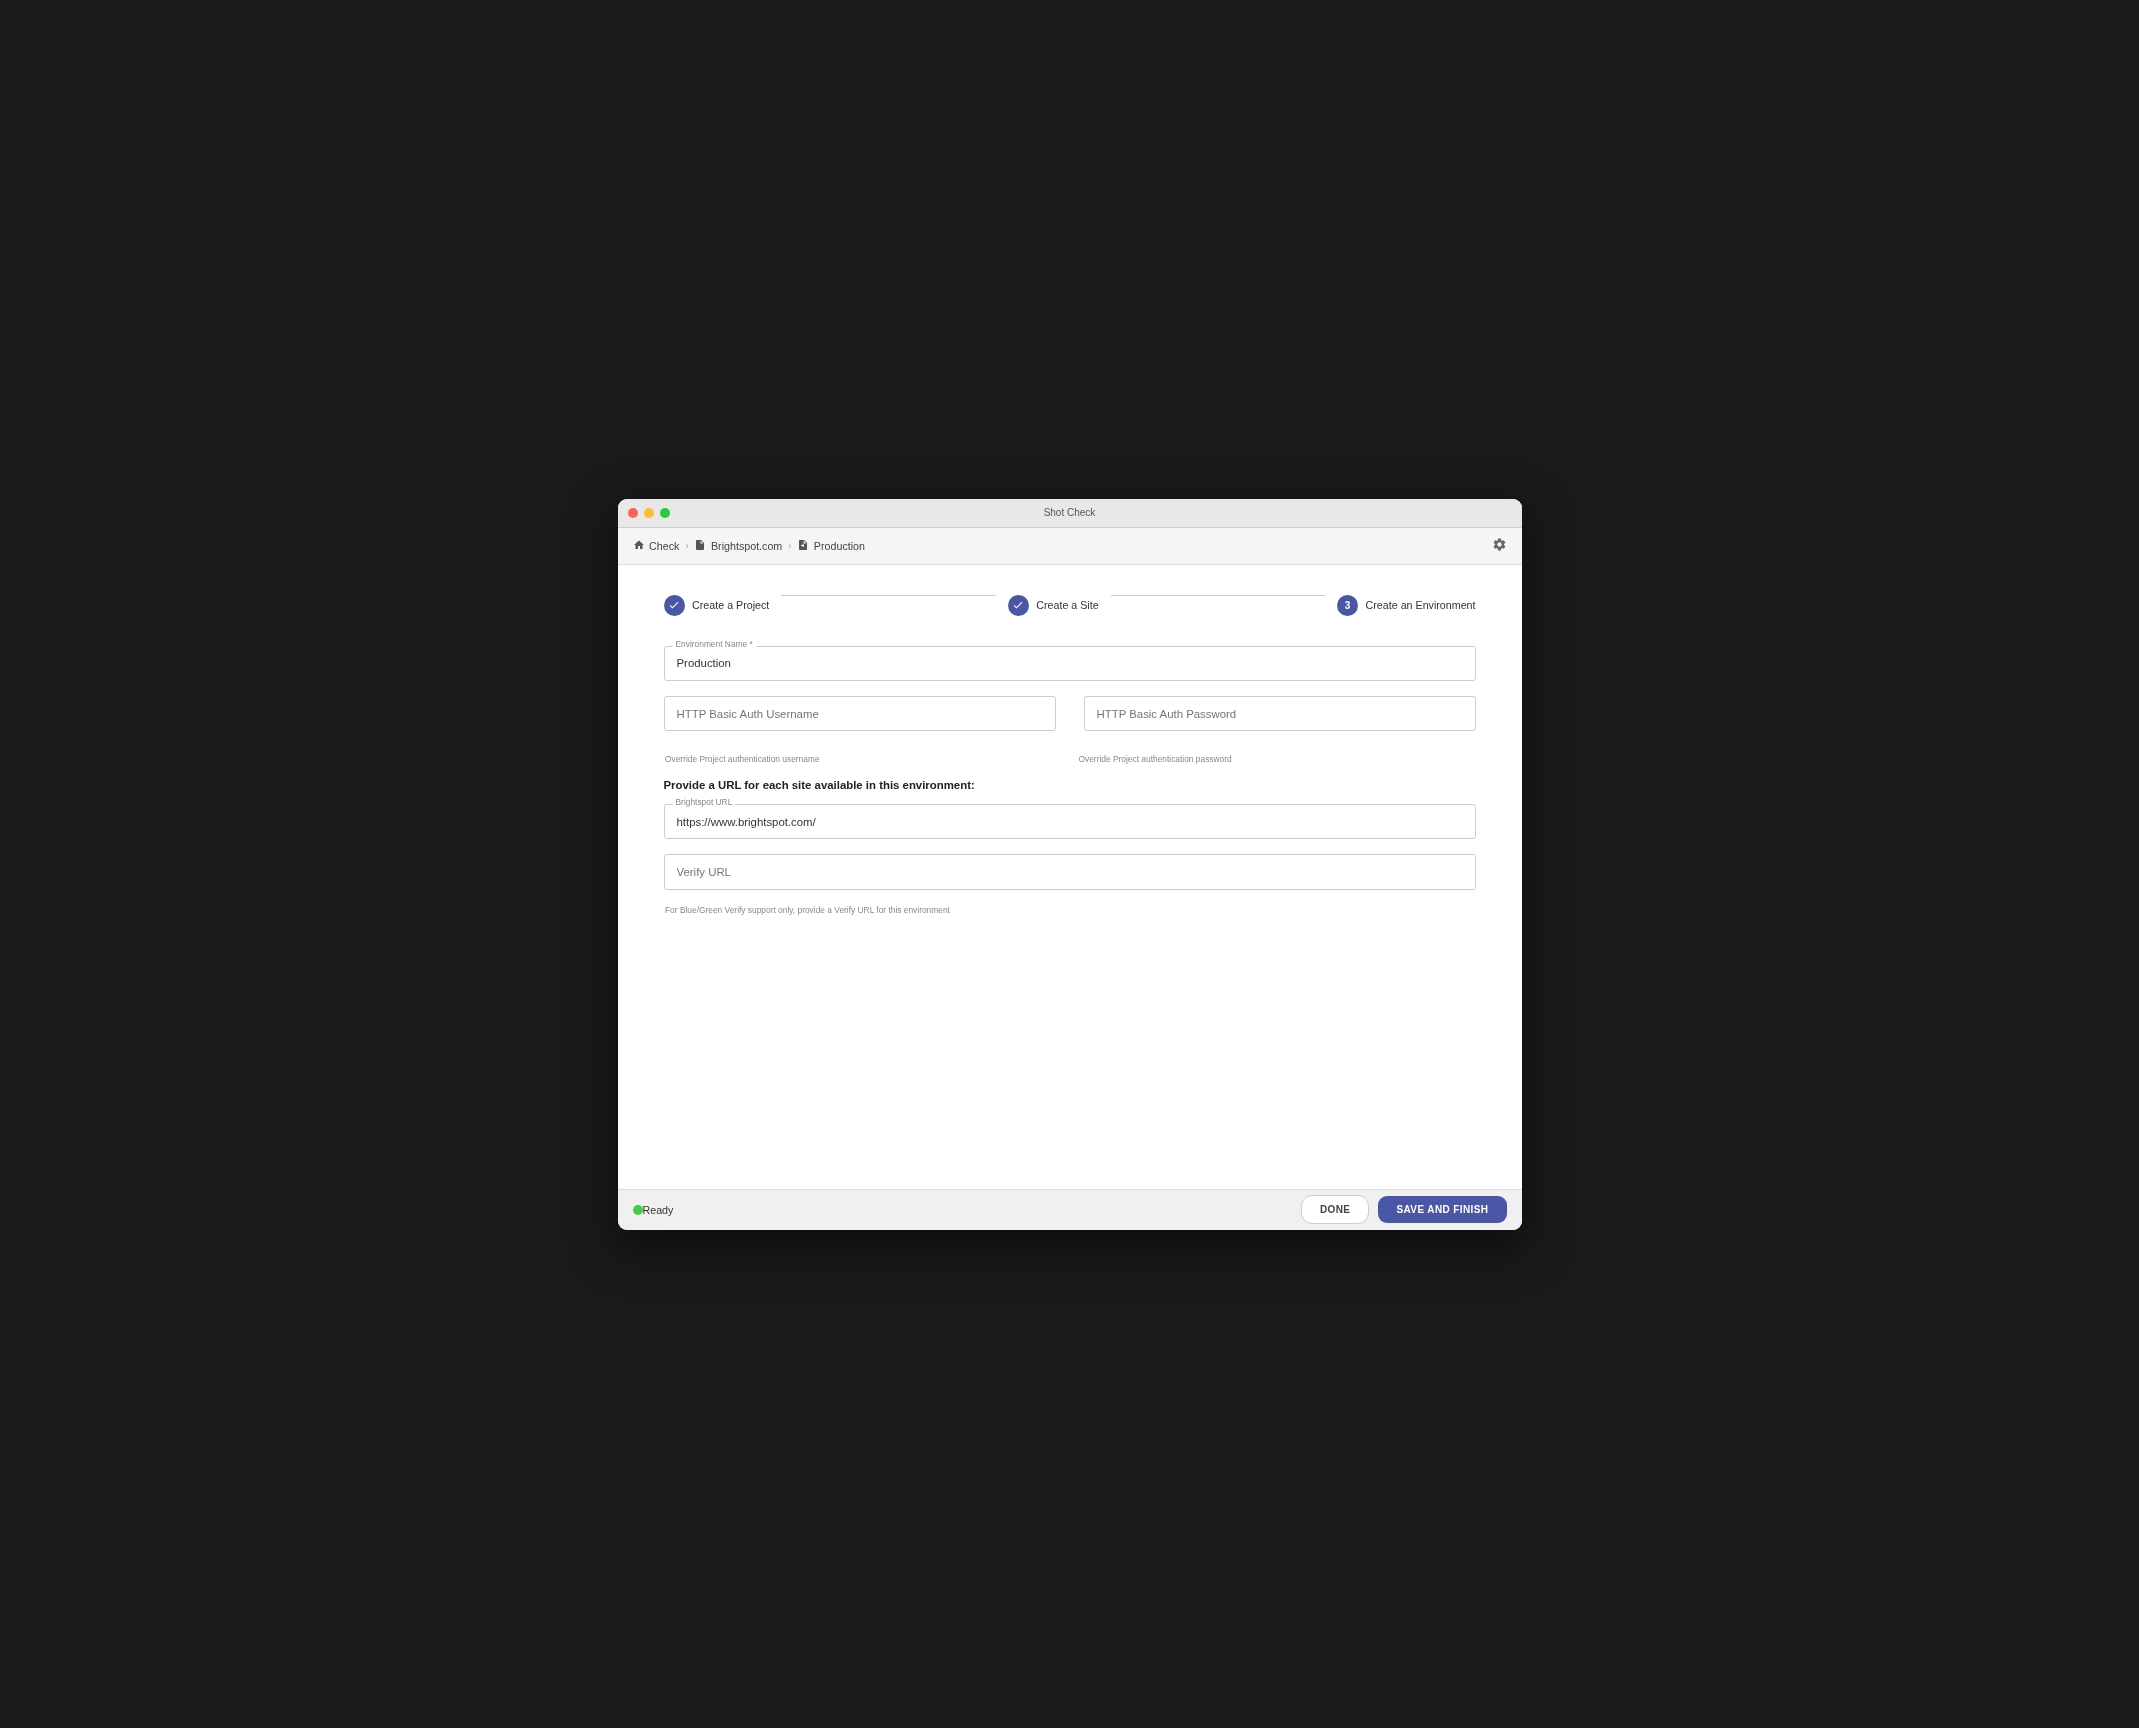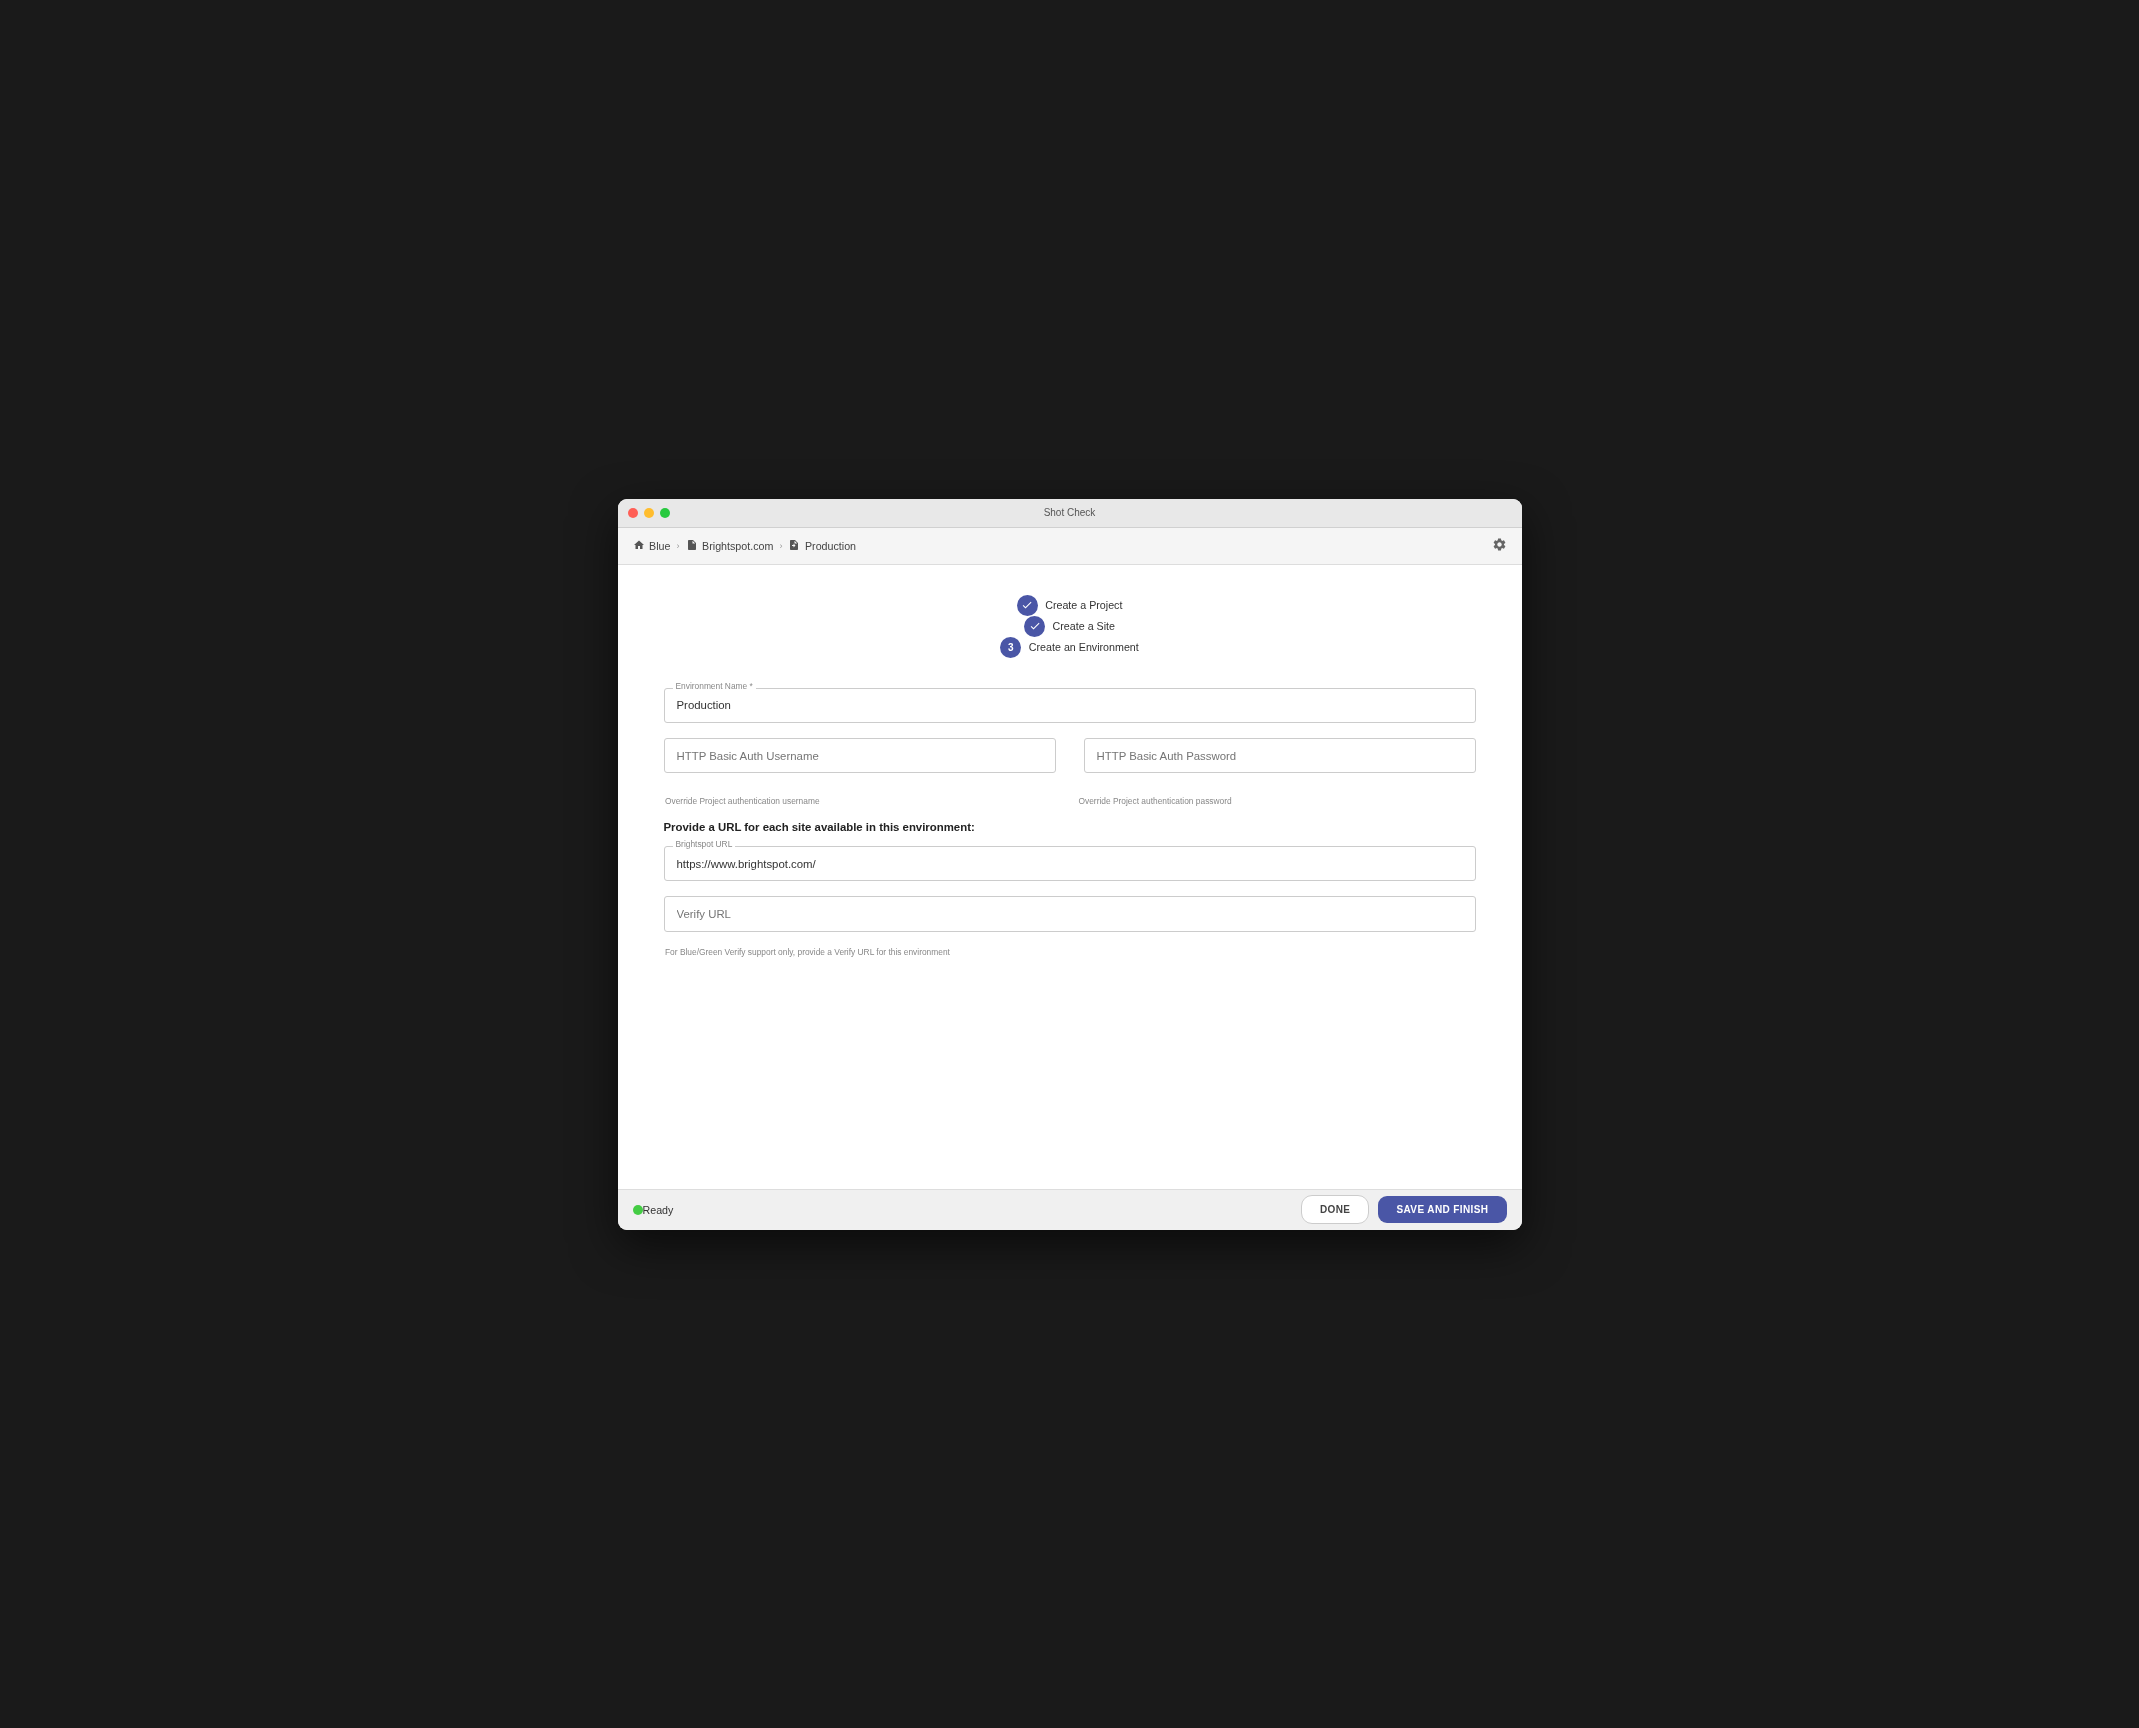--- a/index.html
+++ b/index.html
@@ -114,24 +114,22 @@
     .main-content {
       flex: 1;
       background: white;
       padding: 30px 46px;
       overflow-y: auto;
     }
 
     
     .stepper {
       display: flex;
-      align-items: center;
       margin-bottom: 30px;
       width: 100%;
-      flex-direction: column;
     }
 
     .step {
       display: flex;
       align-items: center;
       gap: 7.6px;
       flex-shrink: 0;
     }
 
     .step-icon {
@@ -316,21 +314,21 @@
   </div>
 
   <div class="navbar">
     <div class="breadcrumb">
       <div class="breadcrumb-item">
         <span class="home-icon">
           <svg viewBox="0 0 24 24">
               <path d="M10 20v-6h4v6h5v-8h3L12 3 2 12h3v8z"></path>
             </svg>
         </span>
-        <span>Blue</span>
+        <span>Check</span>
       </div>
       <span class="breadcrumb-sep">›</span>
       <div class="breadcrumb-item">
         <span class="site-icon">
           <svg viewBox="0 0 24 24">
               <path d="M14 2H6c-1.1 0-2 .9-2 2v16c0 1.1.9 2 2 2h12c1.1 0 2-.9 2-2V8l-6-6zm-1 7V3.5L18.5 9H13z"></path>
             </svg>
         </span>
         <span>Brightspot.com</span>
       </div>

